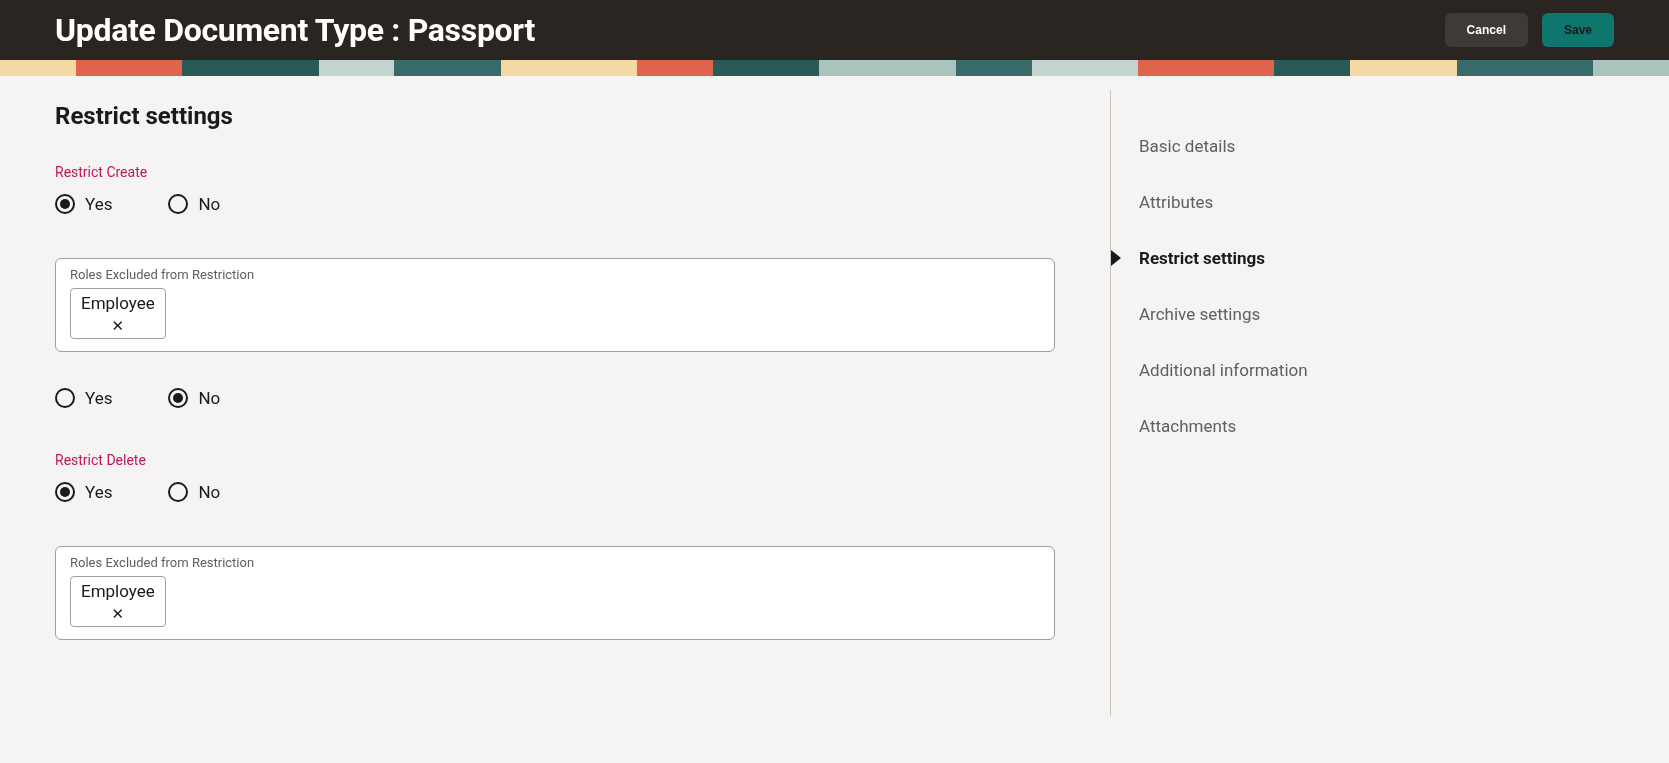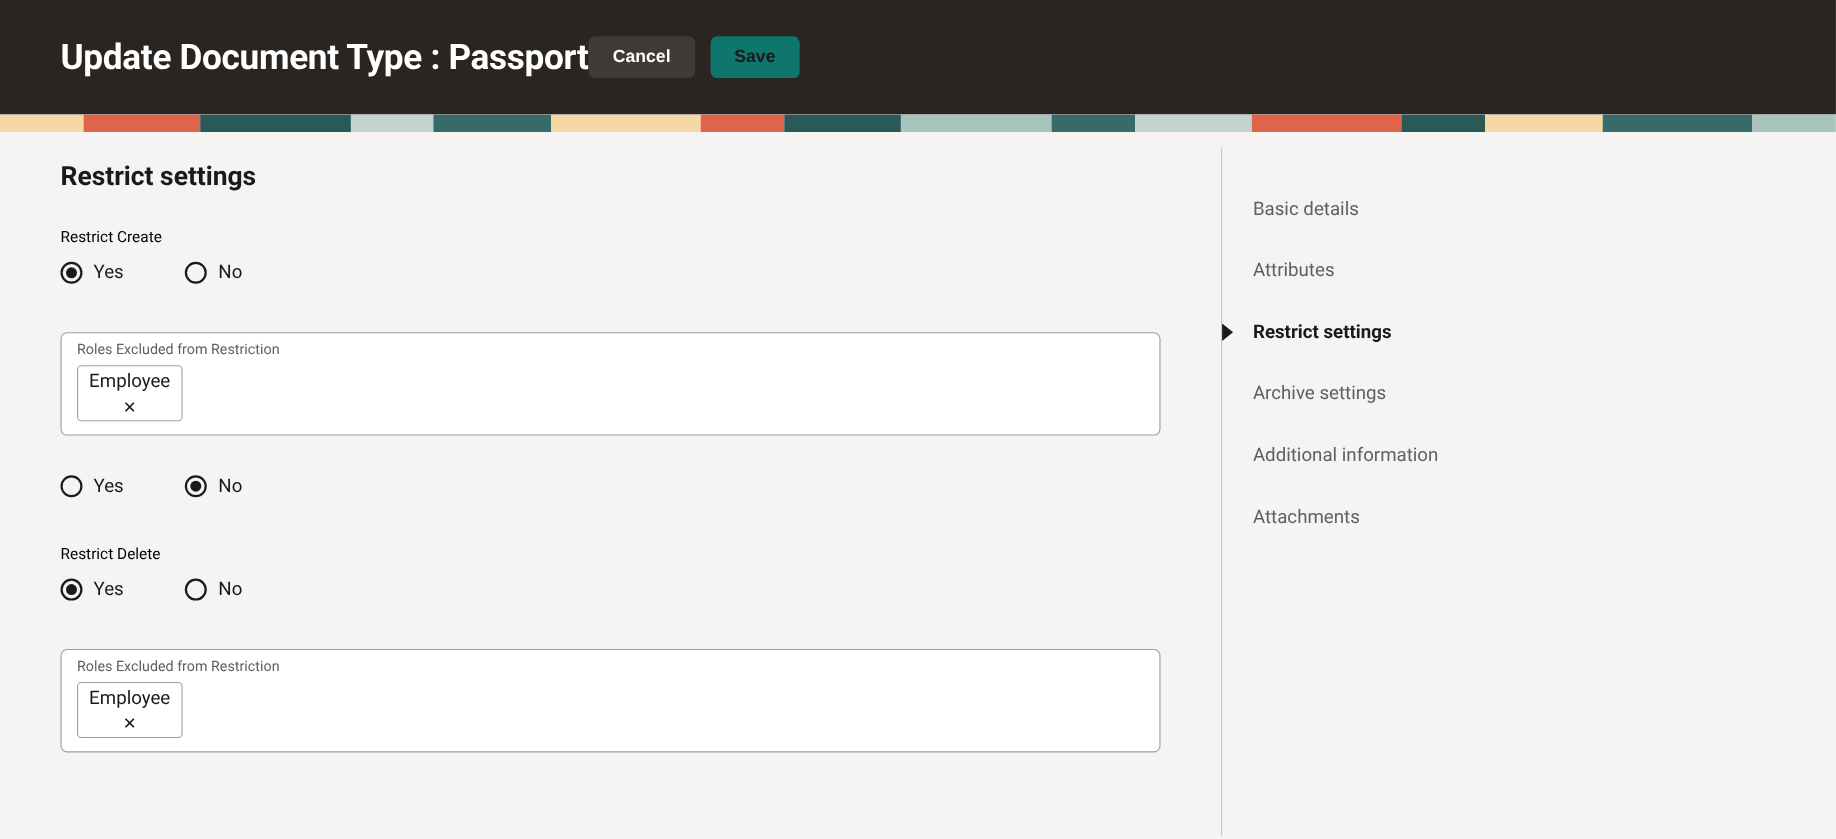--- a/index.html
+++ b/index.html
@@ -7,37 +7,38 @@
     font-family: -apple-system, BlinkMacSystemFont, "Segoe UI", Roboto, Helvetica, Arial, sans-serif;
     background: #f5f4f2;
     color: #1a1a1a;
     width: 1669px;
   }
   .header {
     background: #2a2521;
     color: #fff;
     display: flex;
     align-items: center;
+    justify-content: space-between;
     padding: 18px 55px 18px 55px;
-    height: 104px;
+    height: 60px;
   }
   .header h1 {
     font-size: 32px;
     font-weight: 700;
     letter-spacing: -0.3px;
   }
   .header-actions {
     display: flex;
     gap: 14px;
   }
   .btn {
     border: none;
     border-radius: 6px;
     padding: 10px 22px;
-    font-size: 16px;
+    font-size: 12px;
     font-weight: 600;
     cursor: pointer;
   }
   .btn-cancel {
     background: #3f3a36;
     color: #fff;
   }
   .btn-save {
     background: #0f766e;
     color: #1a1a1a;
@@ -58,21 +59,21 @@
     max-width: 1110px;
   }
   .section-title {
     font-size: 24px;
     font-weight: 700;
     margin-bottom: 34px;
   }
   .field-group { margin-bottom: 44px; }
   .field-label {
     font-size: 14px;
-    color: #000000;
+    color: #be185d;
     margin-bottom: 14px;
   }
   .radio-row {
     display: flex;
     gap: 56px;
   }
   .radio-option {
     display: flex;
     align-items: center;
     gap: 10px;

